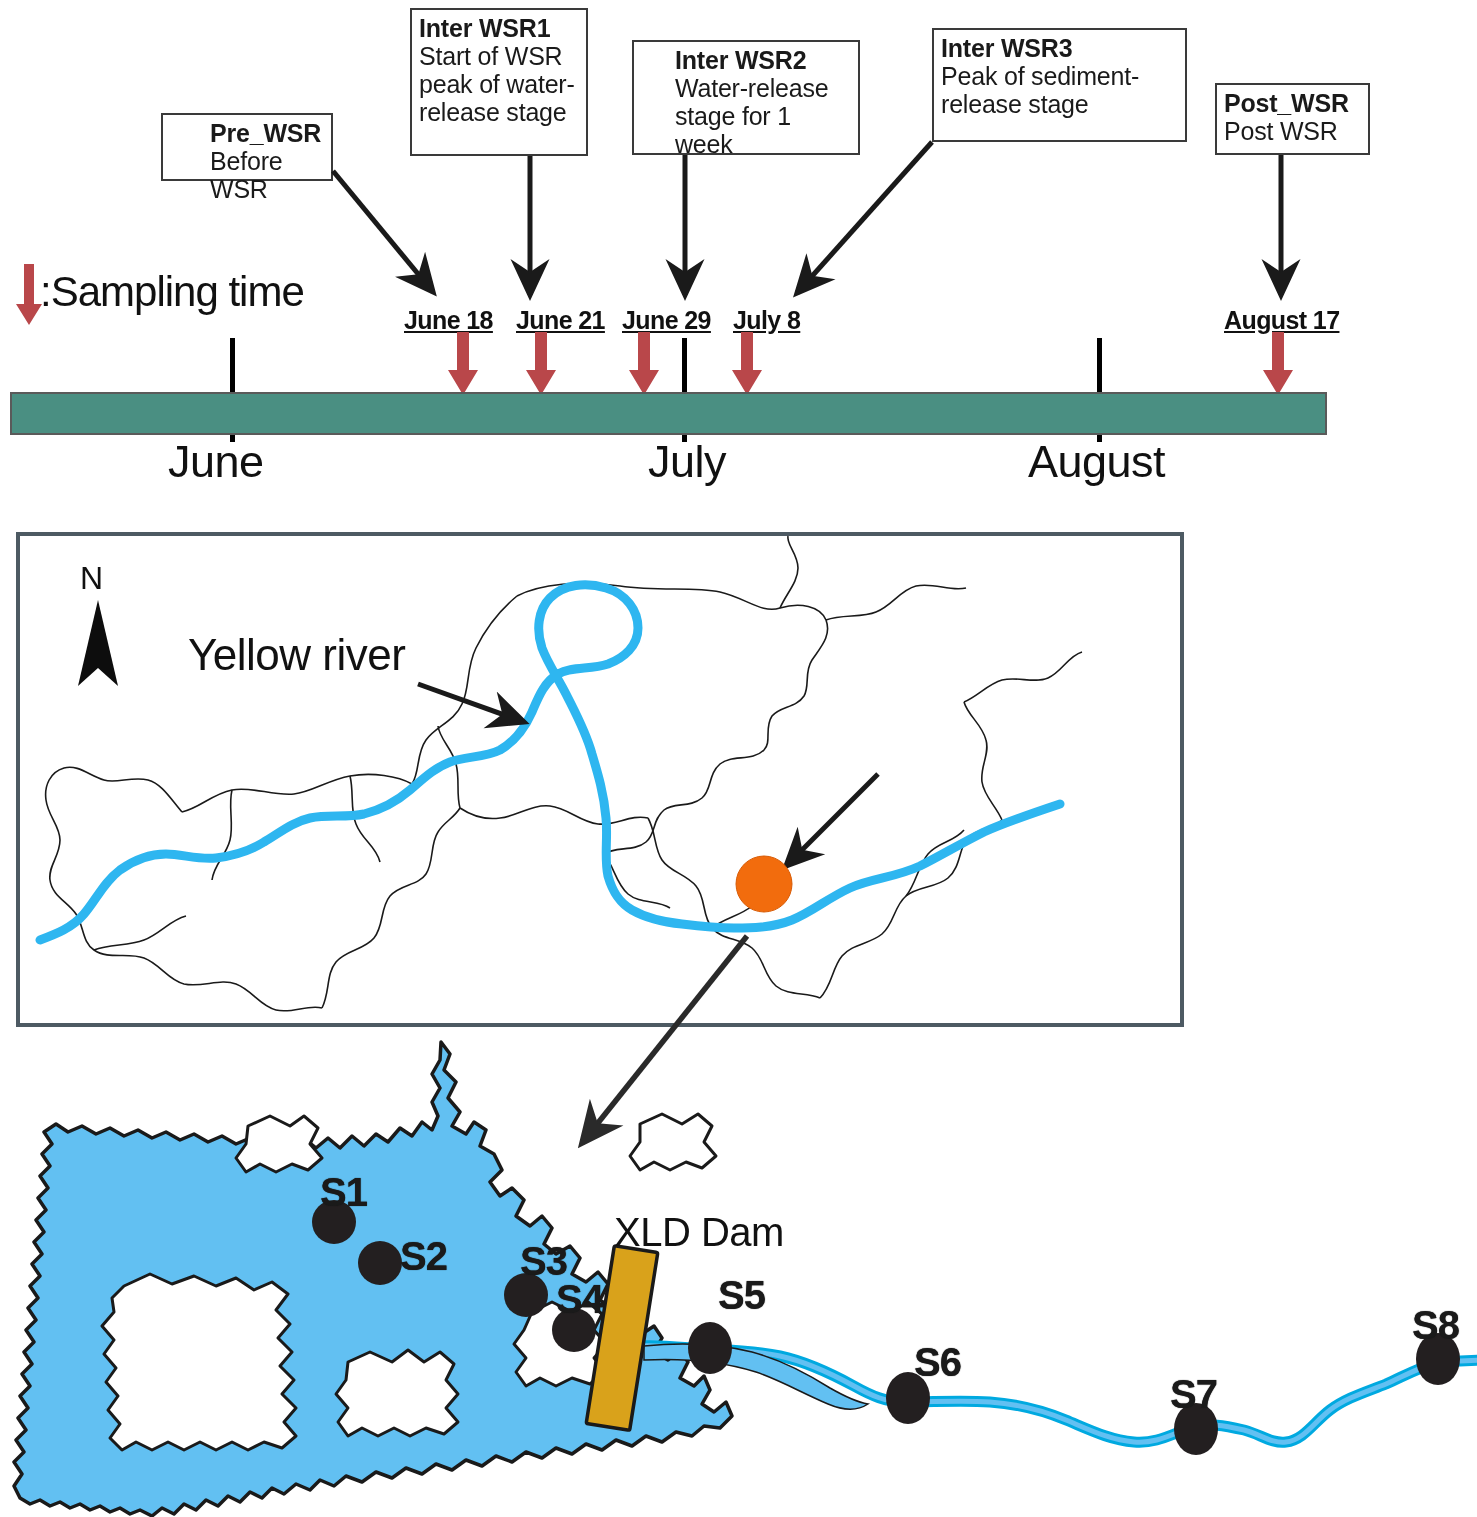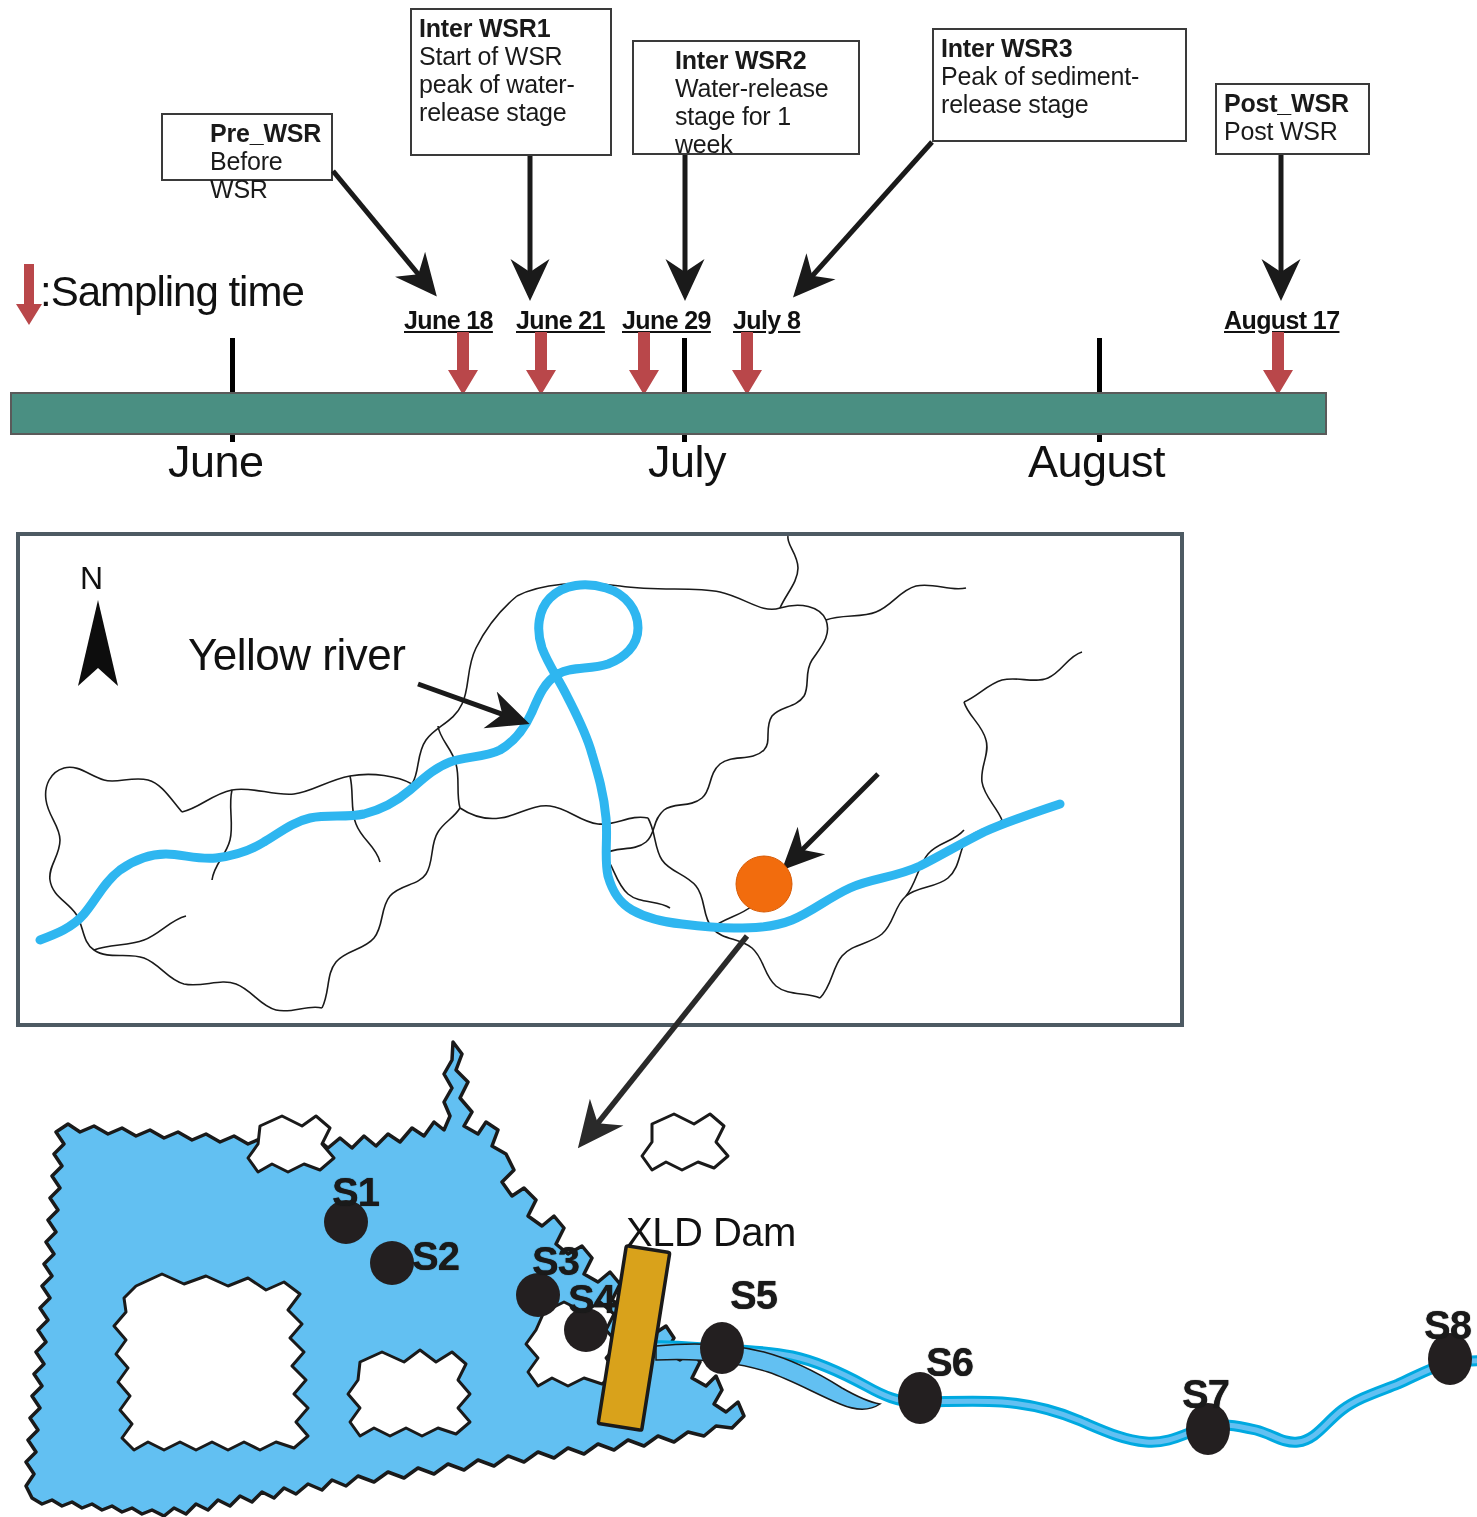--- a/index.html
+++ b/index.html
@@ -41,21 +41,21 @@
 </head>
 <body>
 
 <div>
 
   <div class="callout" id="c0" style="left: 161px; top: 113px; width: 172px; height: 68px; padding-left: 47px;">
     <div class="t">Pre_WSR</div>
     <div class="s">Before WSR</div>
   </div>
 
-  <div class="callout" id="c1" style="left: 410px; top: 8px; width: 202px; height: 148px;">
+  <div class="callout" id="c1" style="left: 410px; top: 8px; width: 178px; height: 148px;">
     <div class="t">Inter WSR1</div>
     <div class="s">Start of WSR</div>
     <div class="s">peak of water-</div>
     <div class="s">release stage</div>
   </div>
 
   <div class="callout" id="c2" style="left: 632px; top: 40px; width: 228px; height: 115px; padding-left: 41px;">
     <div class="t">Inter WSR2</div>
     <div class="s">Water-release</div>
     <div class="s">stage for 1 week</div>
@@ -203,21 +203,21 @@
 
 <svg class="abs" style="left:540px;top:900px;width:280px;height:280px">
   <defs>
     <marker id="dnArrow" markerWidth="9" markerHeight="9" refX="7.2" refY="4.5" orient="auto" markerUnits="strokeWidth">
       <path d="M0,0.6 L8.4,4.5 L0,8.4 L2.6,4.5 Z" fill="#2a2a2a"></path>
     </marker>
   </defs>
   <line x1="207" y1="36" x2="42" y2="243" stroke="#2a2a2a" stroke-width="5.5" marker-end="url(#dnArrow)"></line>
 </svg>
 
-<div class="abs" style="left:16px;top:1030px;width:1310px;height:487px">
+<div class="abs" style="left:4px;top:1030px;width:1310px;height:487px">
 
   <svg style="width:1477px;height:487px" viewBox="0 0 1477 487">
 
     <path d="M437,12 L446,24 L440,40 L452,52 L444,68 L456,82 L448,96 L462,104
              L470,92 L482,100 L476,116 L490,124 L498,140 L486,152 L496,166
              L508,158 L520,170 L512,186 L526,196 L538,186 L548,198 L540,214
              L552,224 L566,216 L576,228 L568,244 L582,252 L594,242 L604,254
              L596,270 L610,280 L622,272 L630,284 L624,298 L638,304 L650,296
              L658,308 L650,322 L664,330 L676,320 L684,332 L676,348 L690,356
              L700,346 L706,360 L698,374 L710,382 L722,372 L728,386 L716,398

